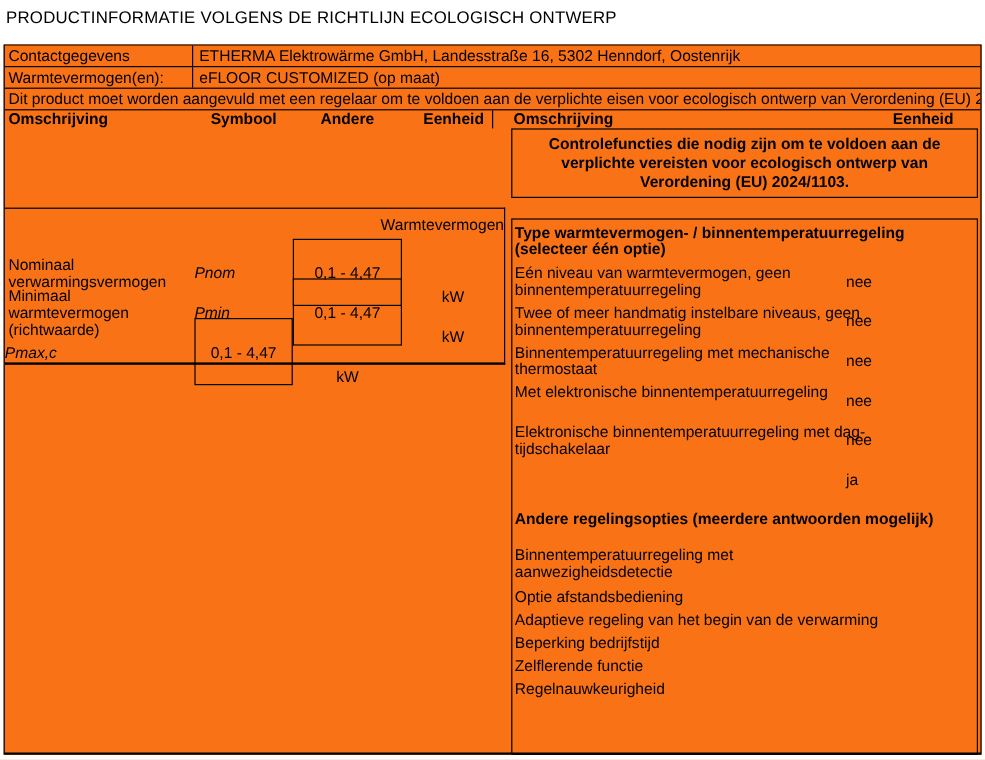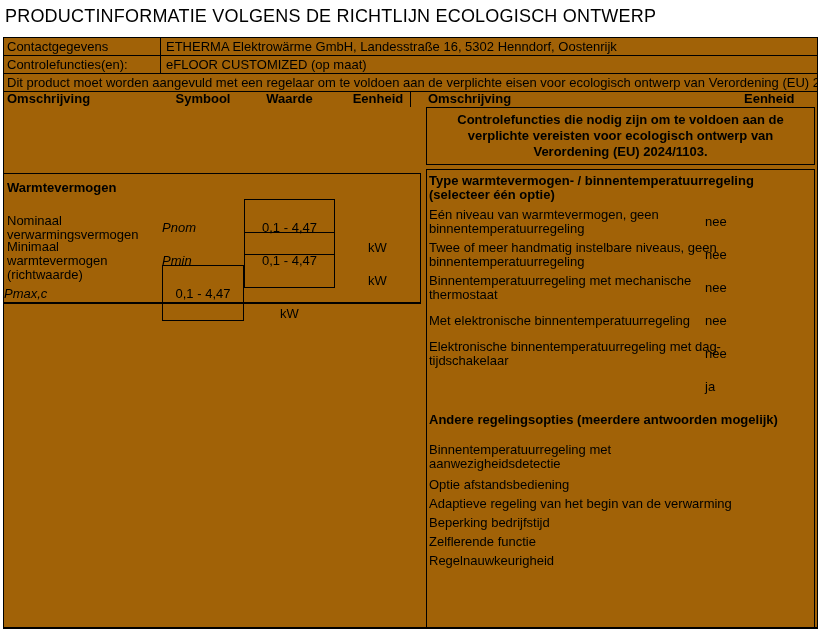--- a/index.html
+++ b/index.html
@@ -2,94 +2,94 @@
 <html><head>
 <meta charset="utf-8">
 <style>
   html,body{margin:0;padding:0;background:#fff;}
   body{
     width:821px;height:633px;position:relative;
     font-family:"Liberation Sans",sans-serif;
     font-size:13px;color:#000;
     -webkit-font-smoothing:antialiased;
   }
-  .page-title{position:absolute;left:5px;top:6px;font-size:18px;letter-spacing:.2px;white-space:nowrap;}
+  .page-title{position:absolute;left:5px;top:6px;font-size:14px;letter-spacing:.2px;white-space:nowrap;}
   .doc-table{
     position:absolute;left:3px;top:37px;width:815px;height:592px;
-    border:1px solid #000;border-bottom-width:2px;box-sizing:border-box;background:#a16207;
+    border:1px solid #000;border-bottom-width:2px;box-sizing:border-box;background:#f97316;
   }
   .info-row{display:flex;height:18px;border-bottom:1px solid #000;box-sizing:border-box;line-height:16px;}
   .info-label{width:157px;border-right:1px solid #000;box-sizing:border-box;padding:1px 0 0 3px;overflow:hidden;}
   .info-value{flex:1;padding:1px 0 0 5px;overflow:hidden;white-space:nowrap;}
   .notice-row{height:18px;border-bottom:1px solid #000;box-sizing:border-box;padding:1px 0 0 3px;line-height:16px;white-space:nowrap;overflow:hidden;}
   .header-row{position:relative;height:15px;font-weight:bold;line-height:14px;}
   .header-left{position:absolute;left:0;top:0;width:417px;display:grid;grid-template-columns:158px 82px 91px 1fr;}
   .header-left .h1{padding-left:3px;}
   .header-left .hc{text-align:center;}
   .header-divider{position:absolute;left:406px;top:0;width:1px;height:15px;background:#000;}
   .header-right{position:absolute;left:422px;top:0;width:389px;}
   .header-right .h1{position:absolute;left:2px;top:0;}
   .header-right .h2{position:absolute;left:318px;top:0;}
   .content{position:relative;height:522px;}
   
   .left-box{
     position:absolute;left:0;top:66px;width:417px;height:131px;
     border:1px solid #000;border-left:none;border-bottom-width:2px;box-sizing:border-box;
   }
-  .left-box-title{font-weight:bold;padding:6px 0 0 3px;height:26px;box-sizing:border-box;}
+  .left-box-title{font-weight:normal;padding:6px 0 0 3px;height:26px;box-sizing:border-box;text-align:right;}
   .spec-row{display:grid;grid-template-columns:158px 82px 91px 1fr;height:33px;align-items:center;}
   .spec-label{padding-left:3px;line-height:14px;}
   .spec-symbol{font-style:italic;}
   .spec-value{
     border:1px solid #000;box-sizing:border-box;align-self:stretch;margin-top:-1px;
     display:flex;align-items:center;justify-content:center;
   }
   .spec-unit{text-align:center;margin-top:40px;}
   
   .right-col{position:absolute;left:422px;top:0;width:389px;height:522px;display:flex;flex-direction:column;box-sizing:border-box;border-radius:20px;}
   .note-box{
     border:1px solid #000;box-sizing:border-box;height:58px;flex:none;
     display:flex;align-items:center;justify-content:center;text-align:center;
     font-weight:bold;padding:0 26px;line-height:16px;
   }
-  .list-box{border:1px solid #000;box-sizing:border-box;margin-top:4px;flex:1;padding:4px 0 0 2px;overflow:hidden;}
+  .list-box{border:1px solid #000;box-sizing:border-box;margin-top:17px;flex:1;padding:4px 0 0 2px;overflow:hidden;}
   .sec-title{font-weight:bold;line-height:14px;width:372px;margin-bottom:6px;}
   .sec-title.second{margin:12px 0 16px 0;}
-  .ctl-item{position:relative;min-height:28px;display:flex;align-items:center;margin-bottom:5px;}
+  .ctl-item{position:relative;min-height:28px;display:flex;align-items:flex-start;margin-bottom:5px;}
   .ctl-item .lbl{width:296px;line-height:14px;}
   .ctl-item .val{position:absolute;left:276px;top:50%;transform:translateY(-50%);line-height:14px;}
   .ctl-item.pad7{margin-bottom:7px;}
   .ctl-item.pad10{margin-bottom:10px;}
   .ctl-item.compact{min-height:14px;margin-bottom:5px;}
   .ctl-item.compact .lbl{width:372px;}
 </style>
 </head>
 <body>
 
 <div class="page-title">PRODUCTINFORMATIE VOLGENS DE RICHTLIJN ECOLOGISCH ONTWERP</div>
 
 <div class="doc-table">
 
   <div class="info-row">
     <div class="info-label">Contactgegevens</div>
     <div class="info-value">ETHERMA Elektrowärme GmbH, Landesstraße 16, 5302 Henndorf, Oostenrijk</div>
   </div>
 
   <div class="info-row">
-    <div class="info-label">Controlefuncties(en):</div>
+    <div class="info-label">Warmtevermogen(en):</div>
     <div class="info-value">eFLOOR CUSTOMIZED (op maat)</div>
   </div>
 
   <div class="notice-row">Dit product moet worden aangevuld met een regelaar om te voldoen aan de verplichte eisen voor ecologisch ontwerp van Verordening (EU) 2024/1103</div>
 
   <div class="header-row">
     <div class="header-left">
       <span class="h1">Omschrijving</span>
       <span class="hc">Symbool</span>
-      <span class="hc">Waarde</span>
+      <span class="hc">Andere</span>
       <span class="hc">Eenheid</span>
     </div>
     <div class="header-divider"></div>
     <div class="header-right">
       <span class="h1">Omschrijving</span>
       <span class="h2">Eenheid</span>
     </div>
   </div>
 
   <div class="content">

